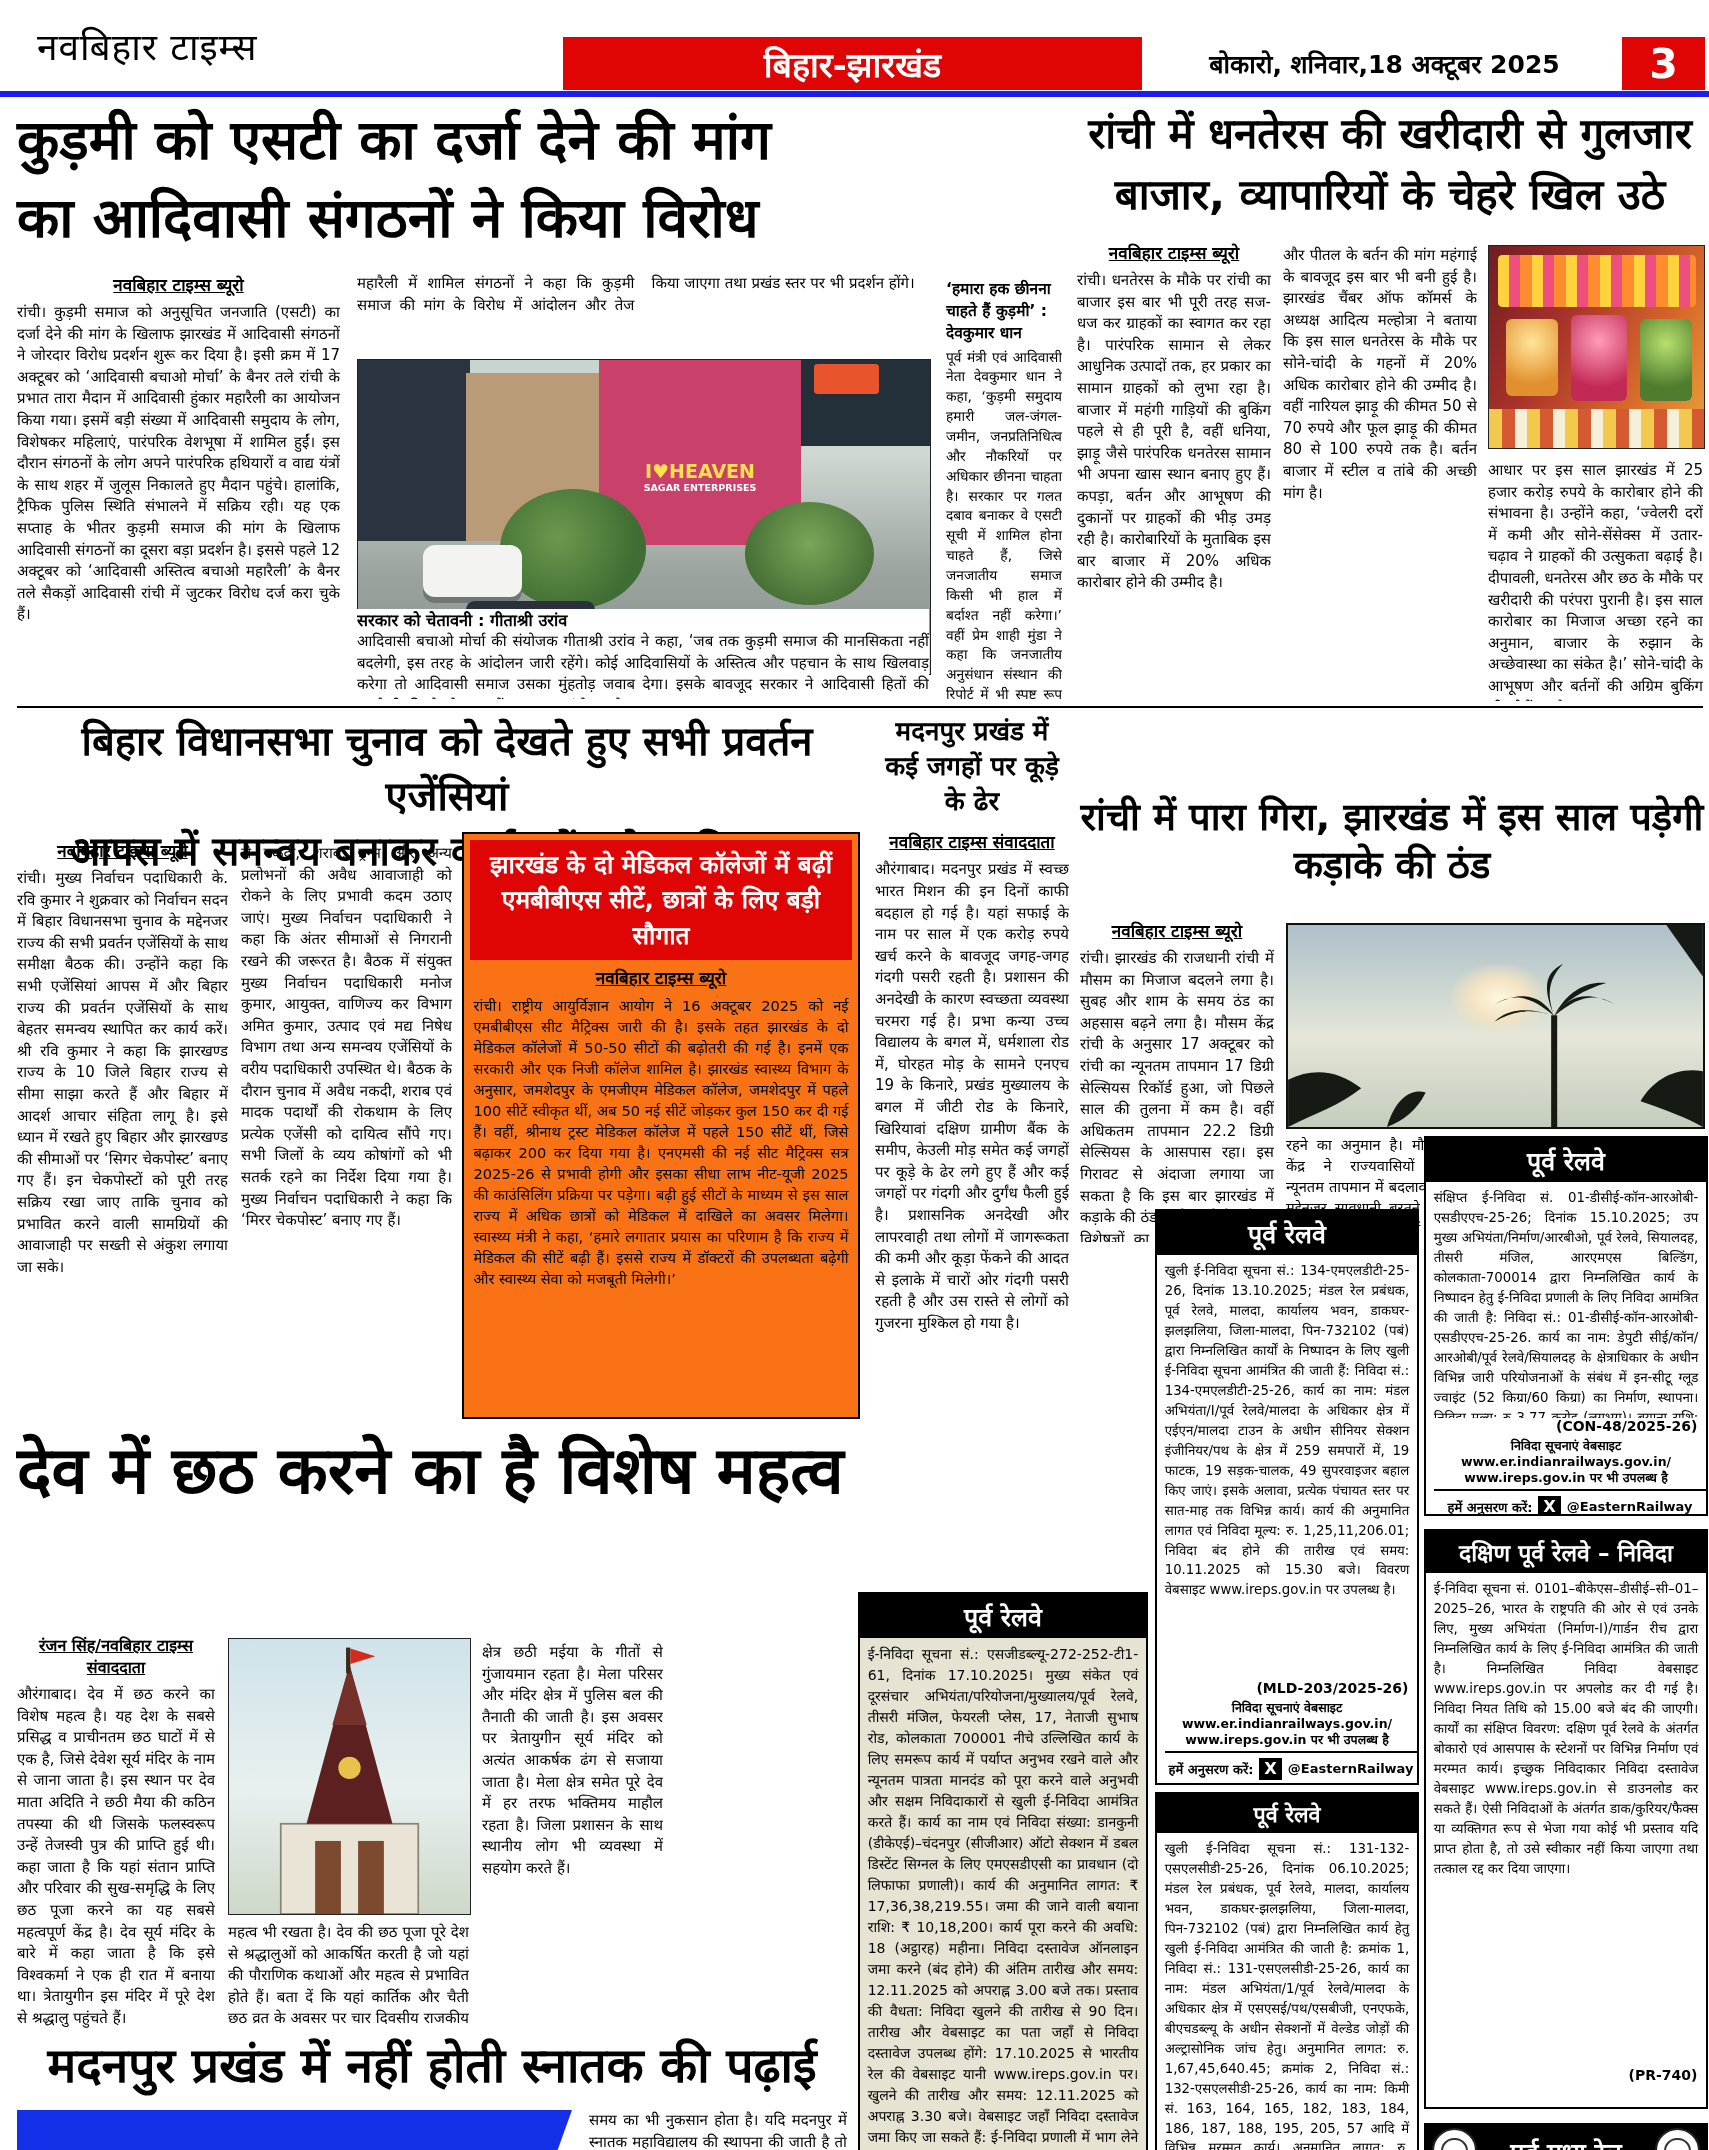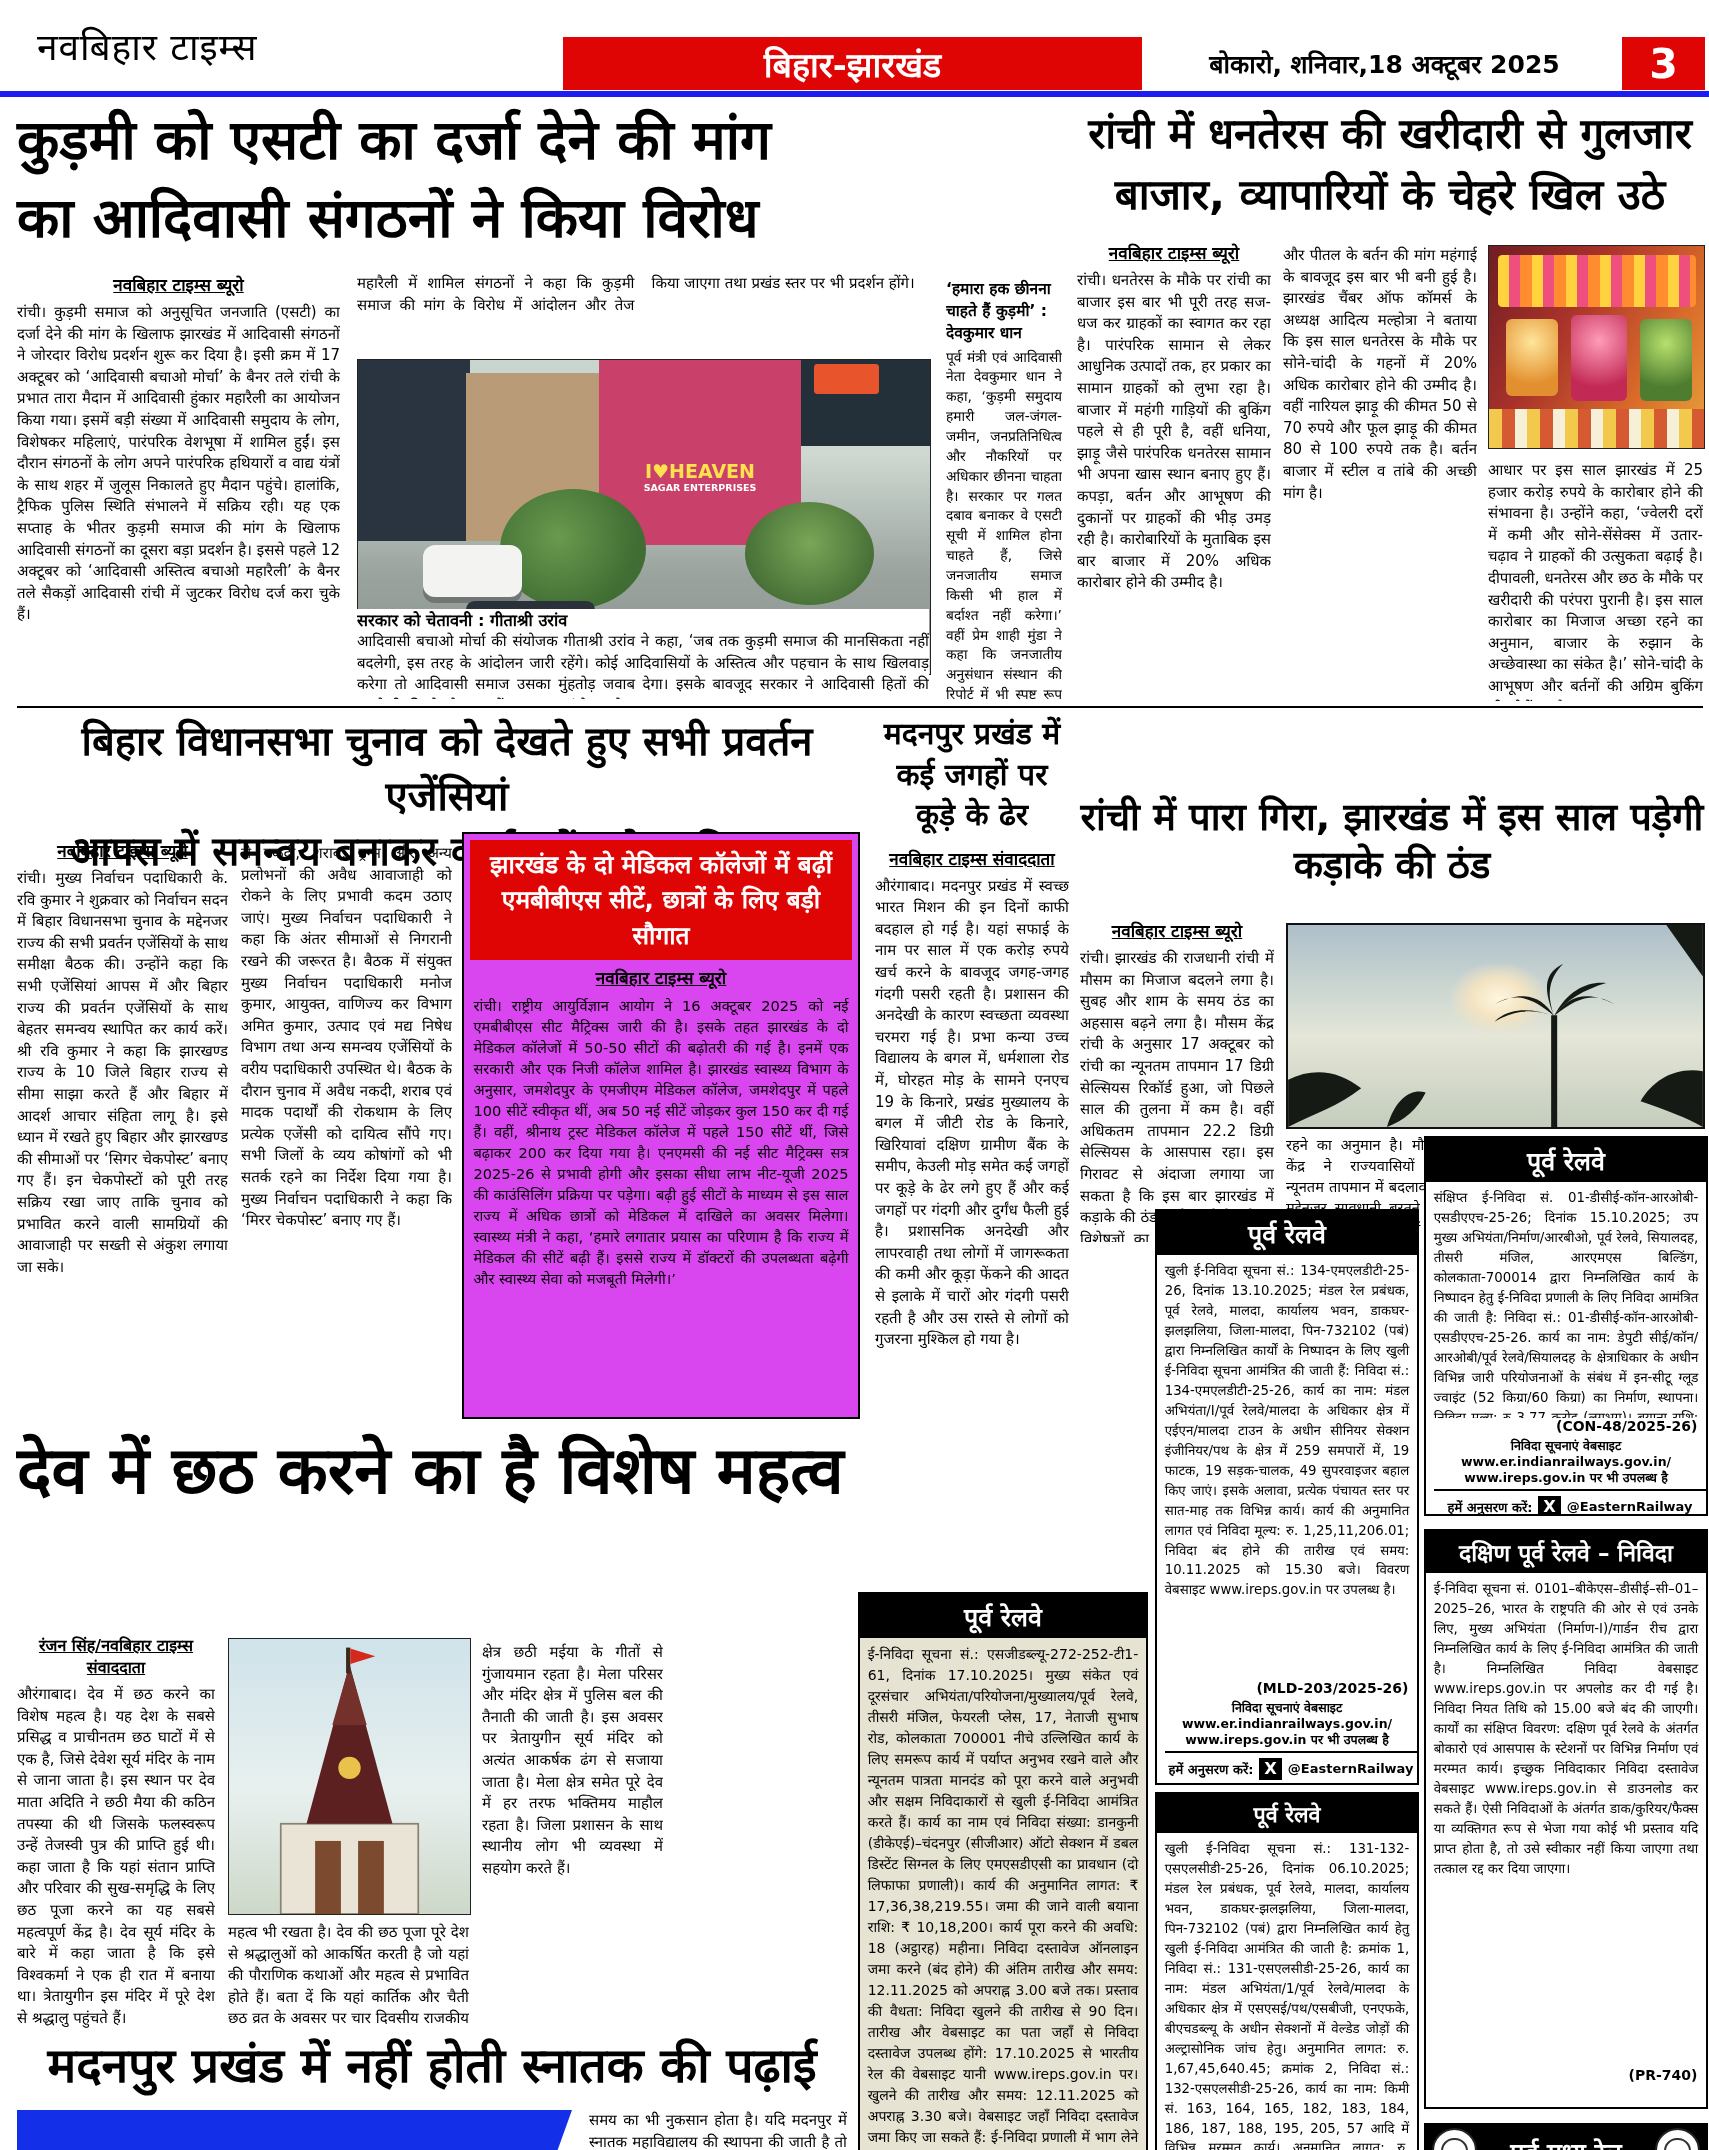--- a/index.html
+++ b/index.html
@@ -118,28 +118,28 @@
     <div class="hl" style="font-size:40px;line-height:55px;text-align:center;">आपस में समन्वय बनाकर कार्य करें : के. रवि कुमार</div>
     <div class="col" style="left:0;top:125px;width:211px;height:572px;">
       <p class="byline">नवबिहार टाइम्स ब्यूरो</p>
       <p class="bt">रांची। मुख्य निर्वाचन पदाधिकारी के. रवि कुमार ने शुक्रवार को निर्वाचन सदन में बिहार विधानसभा चुनाव के मद्देनजर राज्य की सभी प्रवर्तन एजेंसियों के साथ समीक्षा बैठक की। उन्होंने कहा कि सभी एजेंसियां आपस में और बिहार राज्य की प्रवर्तन एजेंसियों के साथ बेहतर समन्वय स्थापित कर कार्य करें। श्री रवि कुमार ने कहा कि झारखण्ड राज्य के 10 जिले बिहार राज्य से सीमा साझा करते हैं और बिहार में आदर्श आचार संहिता लागू है। इसे ध्यान में रखते हुए बिहार और झारखण्ड की सीमाओं पर ‘सिगर चेकपोस्ट’ बनाए गए हैं। इन चेकपोस्टों को पूरी तरह सक्रिय रखा जाए ताकि चुनाव को प्रभावित करने वाली सामग्रियों की आवाजाही पर सख्ती से अंकुश लगाया जा सके।</p>
     </div>
     <div class="col" style="left:224px;top:129px;width:211px;height:568px;">
       <p class="bt">से नकदी, शराब, ड्रग्स और अन्य प्रलोभनों की अवैध आवाजाही को रोकने के लिए प्रभावी कदम उठाए जाएं। मुख्य निर्वाचन पदाधिकारी ने कहा कि अंतर सीमाओं से निगरानी रखने की जरूरत है। बैठक में संयुक्त मुख्य निर्वाचन पदाधिकारी मनोज कुमार, आयुक्त, वाणिज्य कर विभाग अमित कुमार, उत्पाद एवं मद्य निषेध विभाग तथा अन्य समन्वय एजेंसियों के वरीय पदाधिकारी उपस्थित थे। बैठक के दौरान चुनाव में अवैध नकदी, शराब एवं मादक पदार्थों की रोकथाम के लिए प्रत्येक एजेंसी को दायित्व सौंपे गए। सभी जिलों के व्यय कोषांगों को भी सतर्क रहने का निर्देश दिया गया है। मुख्य निर्वाचन पदाधिकारी ने कहा कि ‘मिरर चेकपोस्ट’ बनाए गए हैं।</p>
     </div>
   </section>
 
-  <aside class="abs" style="left:462px;top:832px;width:394px;height:583px;border:2.6px solid #000;overflow:hidden;background:#d946ef;">
+  <aside class="abs" style="left:462px;top:832px;width:394px;height:583px;border:2.6px solid #000;overflow:hidden;background:#f97316;">
     <div style="background:#e00505;color:#fff;font-weight:bold;font-size:24.5px;line-height:1.45;text-align:center;margin:6px;padding:6.9px 4.3px;">झारखंड के दो मेडिकल कॉलेजों में बढ़ीं एमबीबीएस सीटें, छात्रों के लिए बड़ी सौगात</div>
     <p class="byline">नवबिहार टाइम्स ब्यूरो</p>
     <p class="bt" style="padding:0 9.5px;font-size:14.6px;">रांची। राष्ट्रीय आयुर्विज्ञान आयोग ने 16 अक्टूबर 2025 को नई एमबीबीएस सीट मैट्रिक्स जारी की है। इसके तहत झारखंड के दो मेडिकल कॉलेजों में 50-50 सीटों की बढ़ोतरी की गई है। इनमें एक सरकारी और एक निजी कॉलेज शामिल है। झारखंड स्वास्थ्य विभाग के अनुसार, जमशेदपुर के एमजीएम मेडिकल कॉलेज, जमशेदपुर में पहले 100 सीटें स्वीकृत थीं, अब 50 नई सीटें जोड़कर कुल 150 कर दी गई हैं। वहीं, श्रीनाथ ट्रस्ट मेडिकल कॉलेज में पहले 150 सीटें थीं, जिसे बढ़ाकर 200 कर दिया गया है। एनएमसी की नई सीट मैट्रिक्स सत्र 2025-26 से प्रभावी होगी और इसका सीधा लाभ नीट-यूजी 2025 की काउंसिलिंग प्रक्रिया पर पड़ेगा। बढ़ी हुई सीटों के माध्यम से इस साल राज्य में अधिक छात्रों को मेडिकल में दाखिले का अवसर मिलेगा। स्वास्थ्य मंत्री ने कहा, ‘हमारे लगातार प्रयास का परिणाम है कि राज्य में मेडिकल की सीटें बढ़ी हैं। इससे राज्य में डॉक्टरों की उपलब्धता बढ़ेगी और स्वास्थ्य सेवा को मजबूती मिलेगी।’</p>
   </aside>
 
   <section class="abs" style="left:875px;top:714px;width:194px;height:852px;overflow:hidden;">
-    <div class="hl" style="font-size:30px;line-height:1.35;text-align:center;">मदनपुर प्रखंड में कई जगहों पर कूड़े के ढेर</div>
+    <div class="hl" style="font-size:26px;line-height:1.35;text-align:center;">मदनपुर प्रखंड में कई जगहों पर कूड़े के ढेर</div>
     <p class="byline" style="margin-top:11.2px;">नवबिहार टाइम्स संवाददाता</p>
     <p class="bt">औरंगाबाद। मदनपुर प्रखंड में स्वच्छ भारत मिशन की इन दिनों काफी बदहाल हो गई है। यहां सफाई के नाम पर साल में एक करोड़ रुपये खर्च करने के बावजूद जगह-जगह गंदगी पसरी रहती है। प्रशासन की अनदेखी के कारण स्वच्छता व्यवस्था चरमरा गई है। प्रभा कन्या उच्च विद्यालय के बगल में, धर्मशाला रोड में, घोरहत मोड़ के सामने एनएच 19 के किनारे, प्रखंड मुख्यालय के बगल में जीटी रोड के किनारे, खिरियावां दक्षिण ग्रामीण बैंक के समीप, केउली मोड़ समेत कई जगहों पर कूड़े के ढेर लगे हुए हैं और कई जगहों पर गंदगी और दुर्गंध फैली हुई है। प्रशासनिक अनदेखी और लापरवाही तथा लोगों में जागरूकता की कमी और कूड़ा फेंकने की आदत से इलाके में चारों ओर गंदगी पसरी रहती है और उस रास्ते से लोगों को गुजरना मुश्किल हो गया है।</p>
   </section>
 
   <section class="abs" style="left:1080px;top:794px;width:624px;height:447px;">
     <div class="hl" style="font-size:38px;line-height:1.25;text-align:center;">रांची में पारा गिरा, झारखंड में इस साल पड़ेगी कड़ाके की ठंड</div>
     <div class="col" style="left:0;top:125px;width:194px;height:323px;">
       <p class="byline">नवबिहार टाइम्स ब्यूरो</p>
       <p class="bt">रांची। झारखंड की राजधानी रांची में मौसम का मिजाज बदलने लगा है। सुबह और शाम के समय ठंड का अहसास बढ़ने लगा है। मौसम केंद्र रांची के अनुसार 17 अक्टूबर को रांची का न्यूनतम तापमान 17 डिग्री सेल्सियस रिकॉर्ड हुआ, जो पिछले साल की तुलना में कम है। वहीं अधिकतम तापमान 22.2 डिग्री सेल्सियस के आसपास रहा। इस गिरावट से अंदाजा लगाया जा सकता है कि इस बार झारखंड में कड़ाके की ठंड पड़ने वाली है। मौसम विशेषज्ञों का अनुमान है कि आने वाले दिनों में न्यूनतम तापमान में बदलाव जारी रहेगा और पारा 2-3 डिग्री कम रह सकता है। 18 अक्टूबर को राज्य में मौसम शुष्क रहेगा। 19 और 20 अक्टूबर को भी आंशिक बादल छाए रहने की संभावना है।</p>
     </div>

